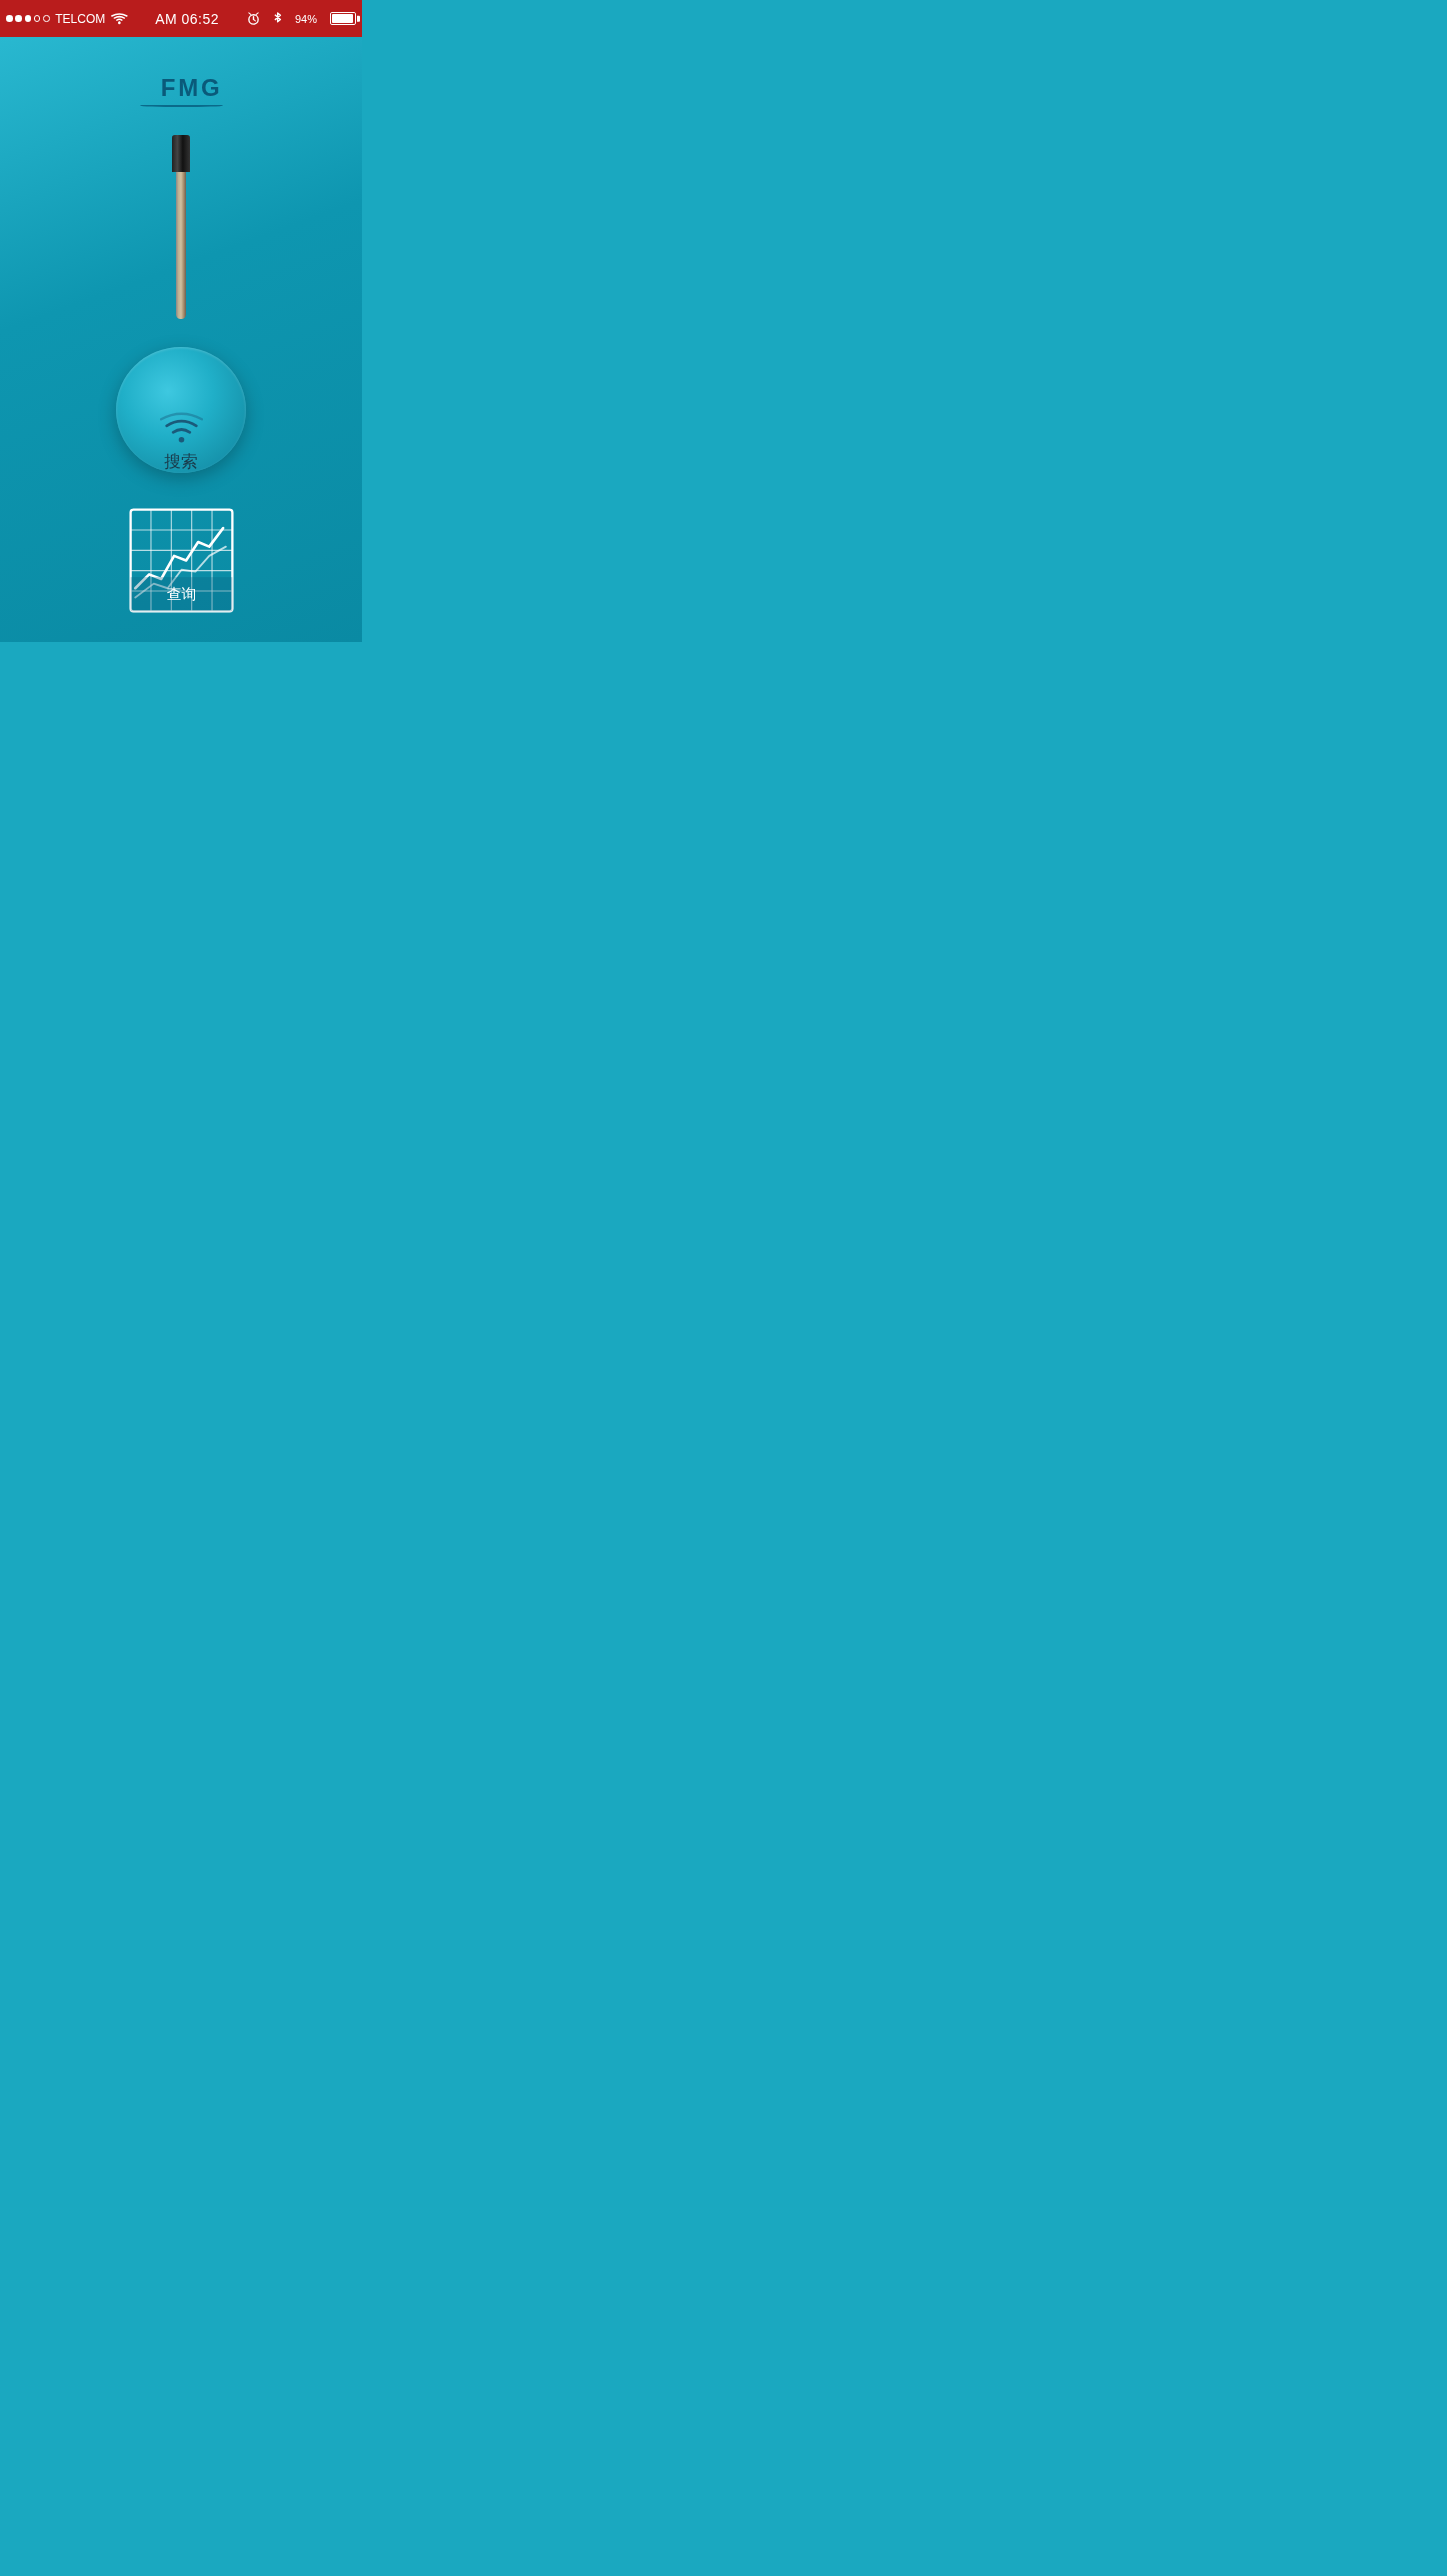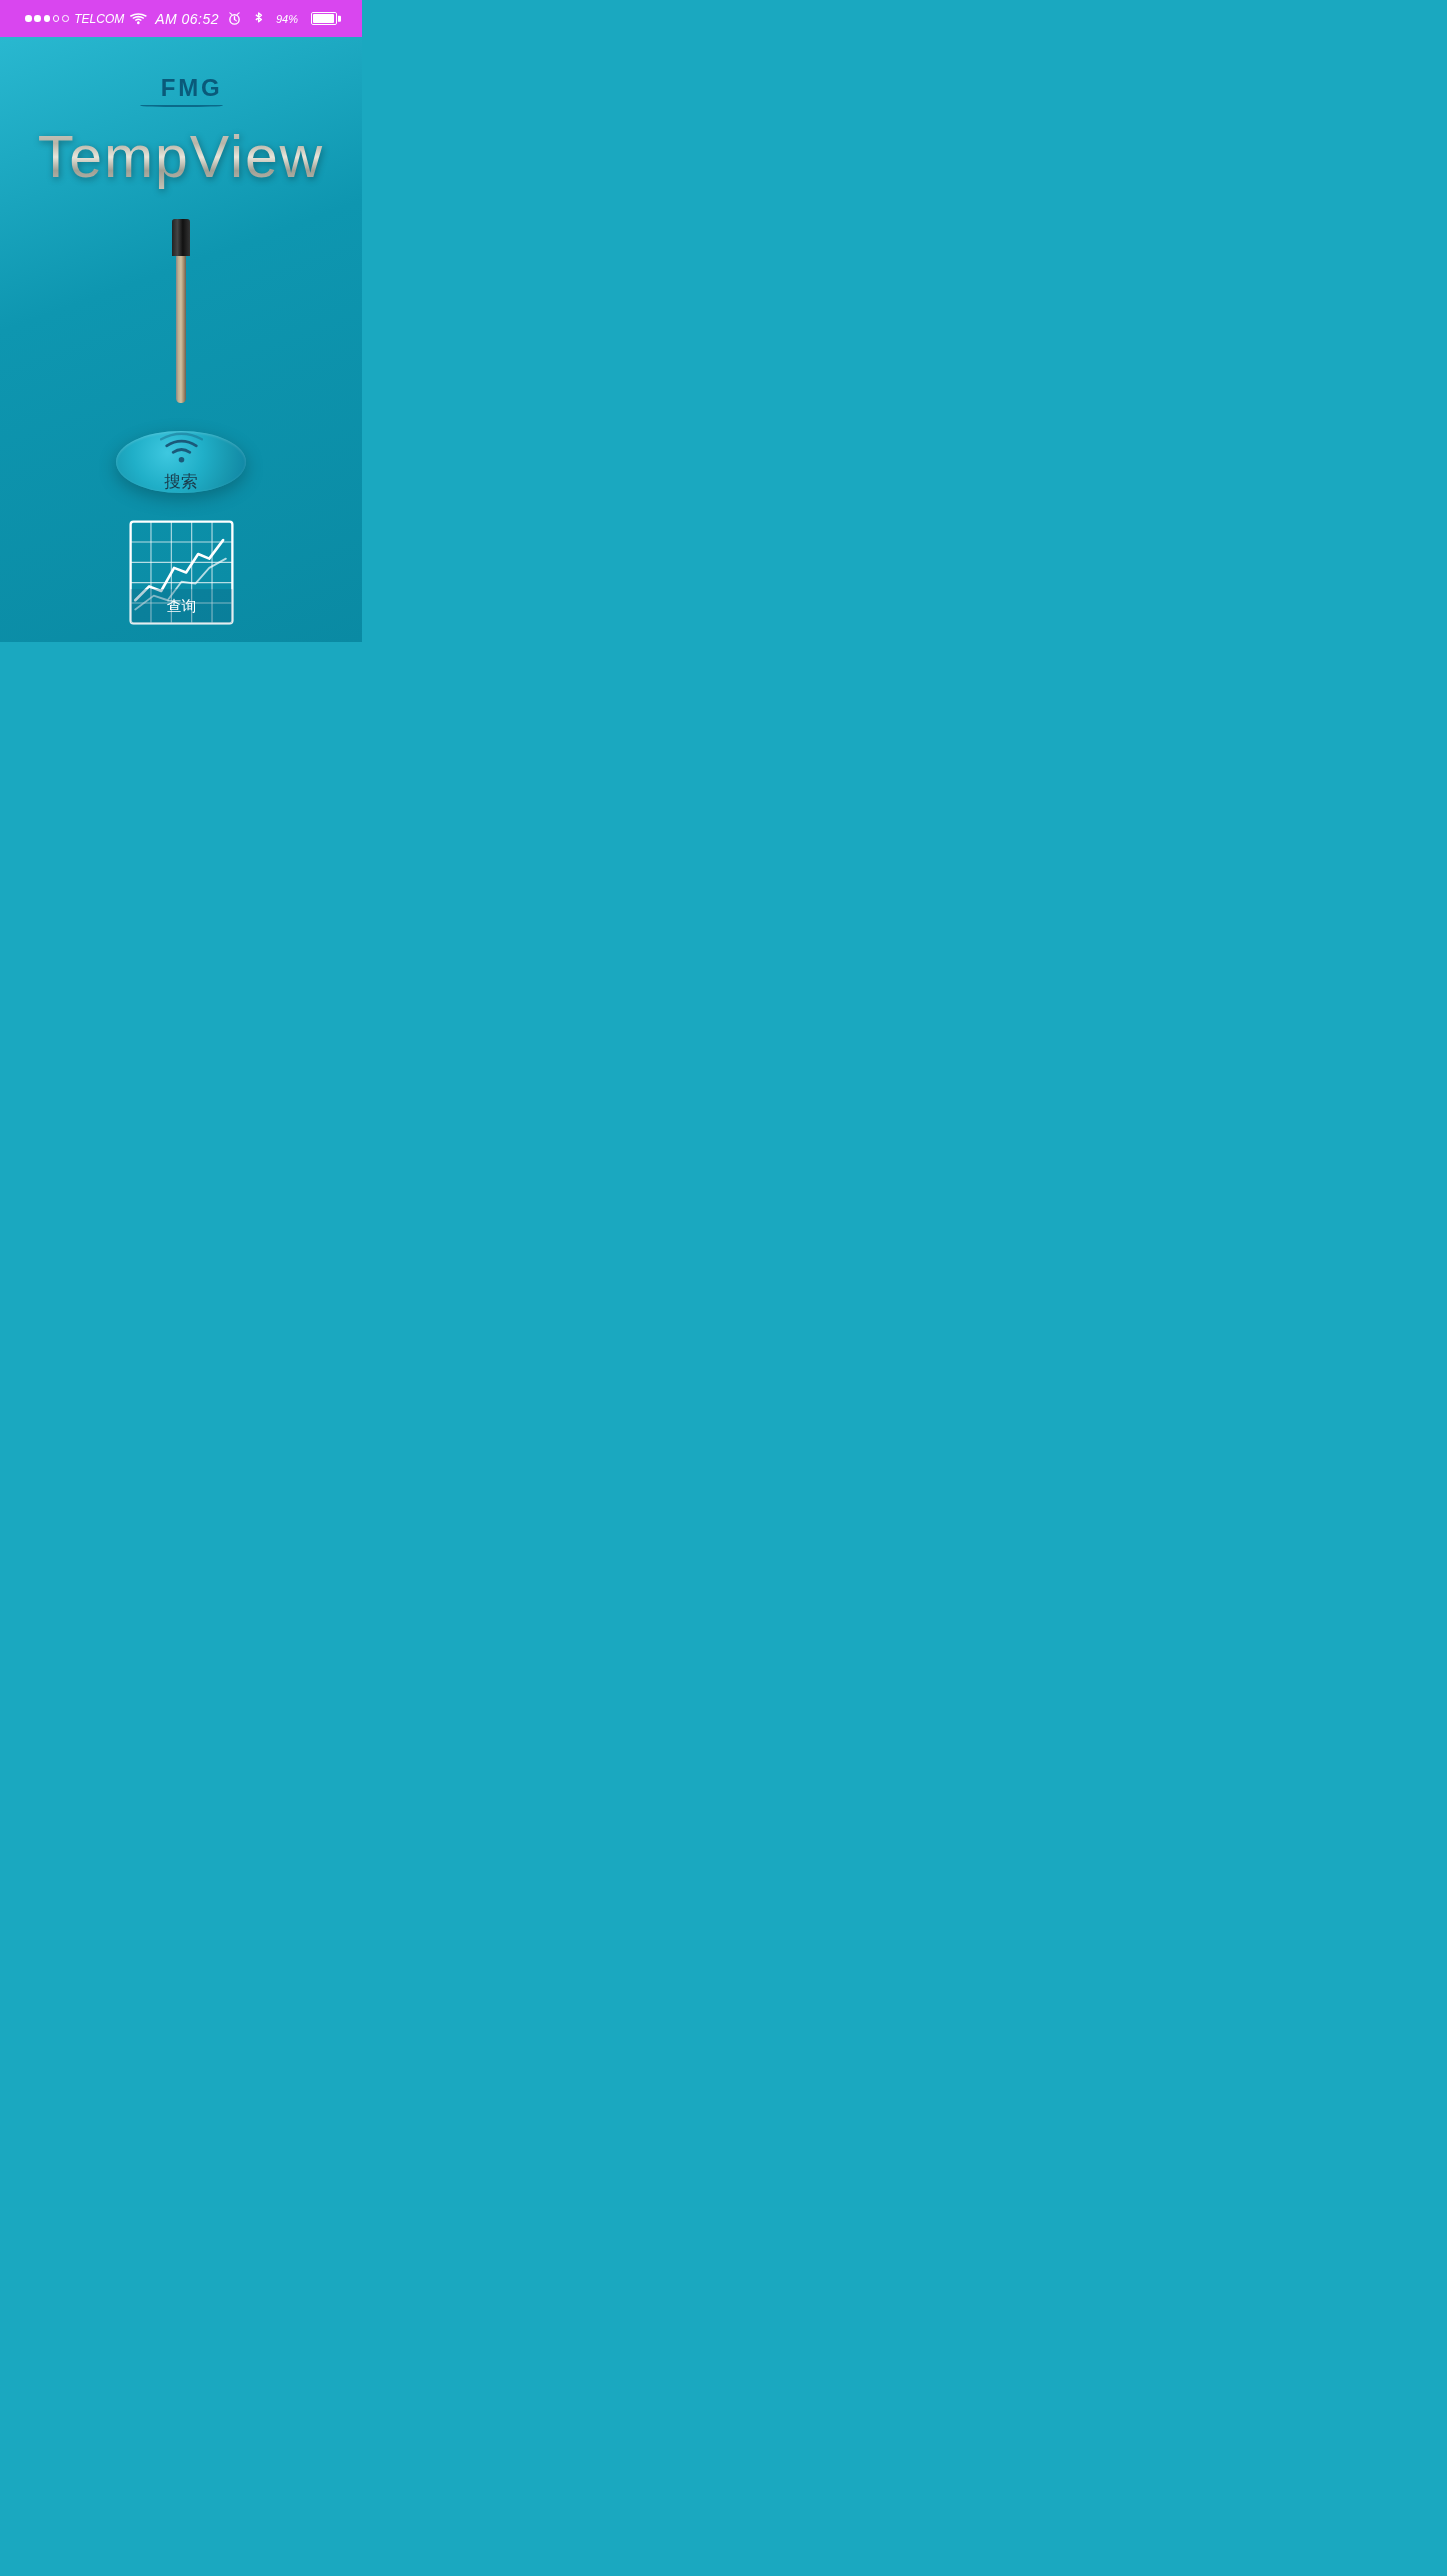--- a/index.html
+++ b/index.html
@@ -11,27 +11,26 @@
       overflow: hidden;
       font-family: -apple-system, 'Helvetica Neue', Arial, sans-serif;
       background: #1aa8c0;
       display: flex;
       flex-direction: column;
     }
 
     
     .status-bar {
       height: 37px;
-      background: #d946ef;
+      background: #b91c1c;
       display: flex;
       align-items: center;
       justify-content: space-between;
-      padding: 0 25px;
+      padding: 0 6px;
       flex-shrink: 0;
-      font-style: italic;
     }
     .status-left {
       display: flex;
       align-items: center;
       gap: 5.6px;
       color: white;
       font-size: 12px;
     }
     .signal-dots {
       display: flex;
@@ -273,21 +272,20 @@
   </div>
 </div>
 
 <div class="main-content">
 
   <div class="logo-area">
     <span class="fmg-text">FMG</span>
     <div class="fmg-underline"></div>
   </div>
 
-  <div class="tempview-title">TempView</div>
 
   <div class="probe-container">
     <div class="probe-tip"></div>
     <div class="probe-body"></div>
   </div>
 
   <button class="search-button">
     <svg class="search-wifi" viewBox="0 0 46 34">
       <circle cx="23" cy="31" r="3" fill="#1a5a7a"></circle>
       <path d="M14 23 Q23 17 32 23" fill="none" stroke="#1a5a7a" stroke-width="3" stroke-linecap="round"></path>

